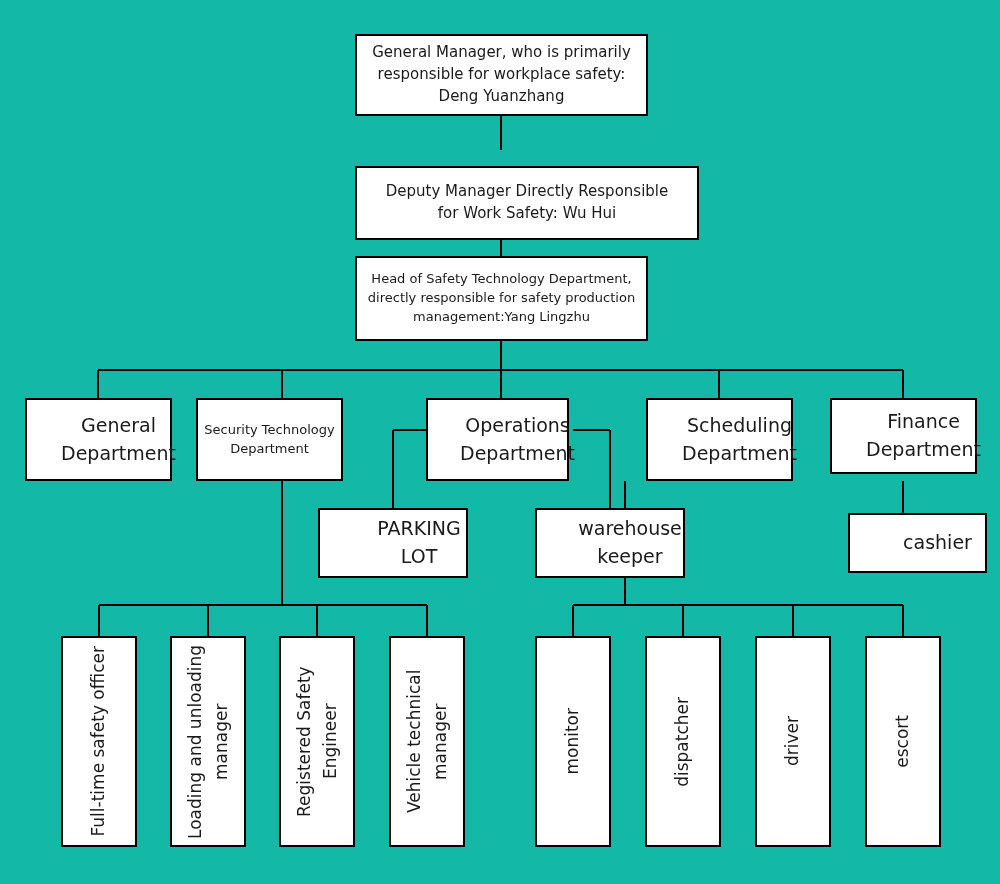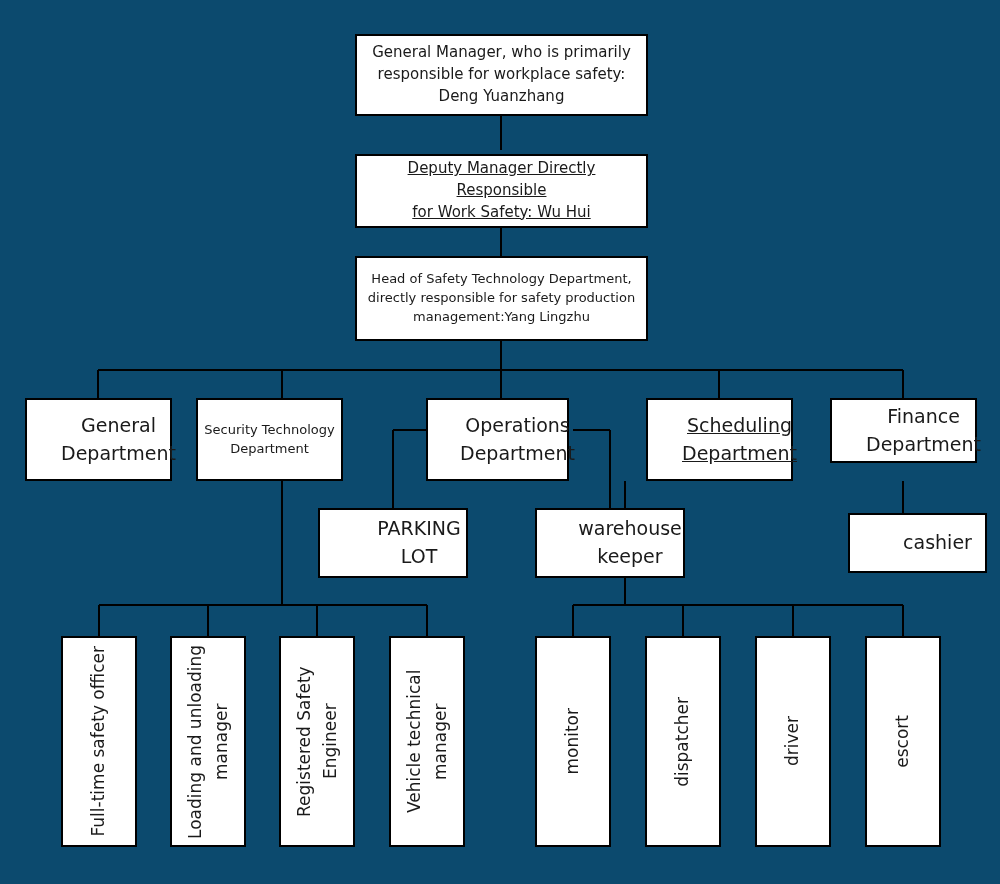--- a/index.html
+++ b/index.html
@@ -5,21 +5,21 @@
 <style>
   html, body {
     margin: 0;
     padding: 0;
     background: #ffffff;
   }
   #chart-root {
     position: relative;
     width: 1000px;
     height: 884px;
-    background: #0c4a6e;
+    background: #14b8a6;
     font-family: "DejaVu Sans", "Liberation Sans", sans-serif;
     overflow: hidden;
   }
   svg.connectors {
     position: absolute;
     left: 0;
     top: 0;
     width: 1000px;
     height: 884px;
     pointer-events: none;
@@ -102,21 +102,21 @@
       <line x1="903" y1="605" x2="903" y2="636"></line>
     </g>
   </svg>
 
   <div class="node size-md" style="left:355px; top:34px; width:293px; height:82px;">
     <span class="label">General Manager, who is primarily
 responsible for workplace safety:
 Deng Yuanzhang</span>
   </div>
 
-  <div class="node size-md" style="left:355px; top:154px; width:293px; height:74px;text-decoration:underline;">
+  <div class="node size-md" style="left:355px; top:166px; width:344px; height:74px;">
     <span class="label">Deputy Manager Directly Responsible
 for Work Safety: Wu Hui</span>
   </div>
 
   <div class="node size-sm" style="left:355px; top:256px; width:293px; height:85px;">
     <span class="label">Head of Safety Technology Department,
 directly responsible for safety production
 management:Yang Lingzhu</span>
   </div>
 
@@ -128,26 +128,26 @@
   <div class="node size-sm" style="left:196px; top:398px; width:147px; height:83px;">
     <span class="label">Security Technology
 Department</span>
   </div>
 
   <div class="node size-lg" style="left:426px; top:398px; width:143px; height:83px;">
     <span class="label">Operations
 Department</span>
   </div>
 
-  <div class="node size-lg" style="left:646px; top:398px; width:147px; height:83px;text-decoration:underline;">
+  <div class="node size-lg" style="left:646px; top:398px; width:147px; height:83px;">
     <span class="label">Scheduling
 Department</span>
   </div>
 
-  <div class="node size-lg" style="left:830px; top:398px; width:147px; height:65px;">
+  <div class="node size-lg" style="left:830px; top:398px; width:147px; height:76px;">
     <span class="label">Finance
 Department</span>
   </div>
 
   <div class="node size-lg" style="left:318px; top:508px; width:150px; height:70px;padding-left:12px;">
     <span class="label">PARKING LOT</span>
   </div>
 
   <div class="node size-lg" style="left:535px; top:508px; width:150px; height:70px;">
     <span class="label">warehouse

